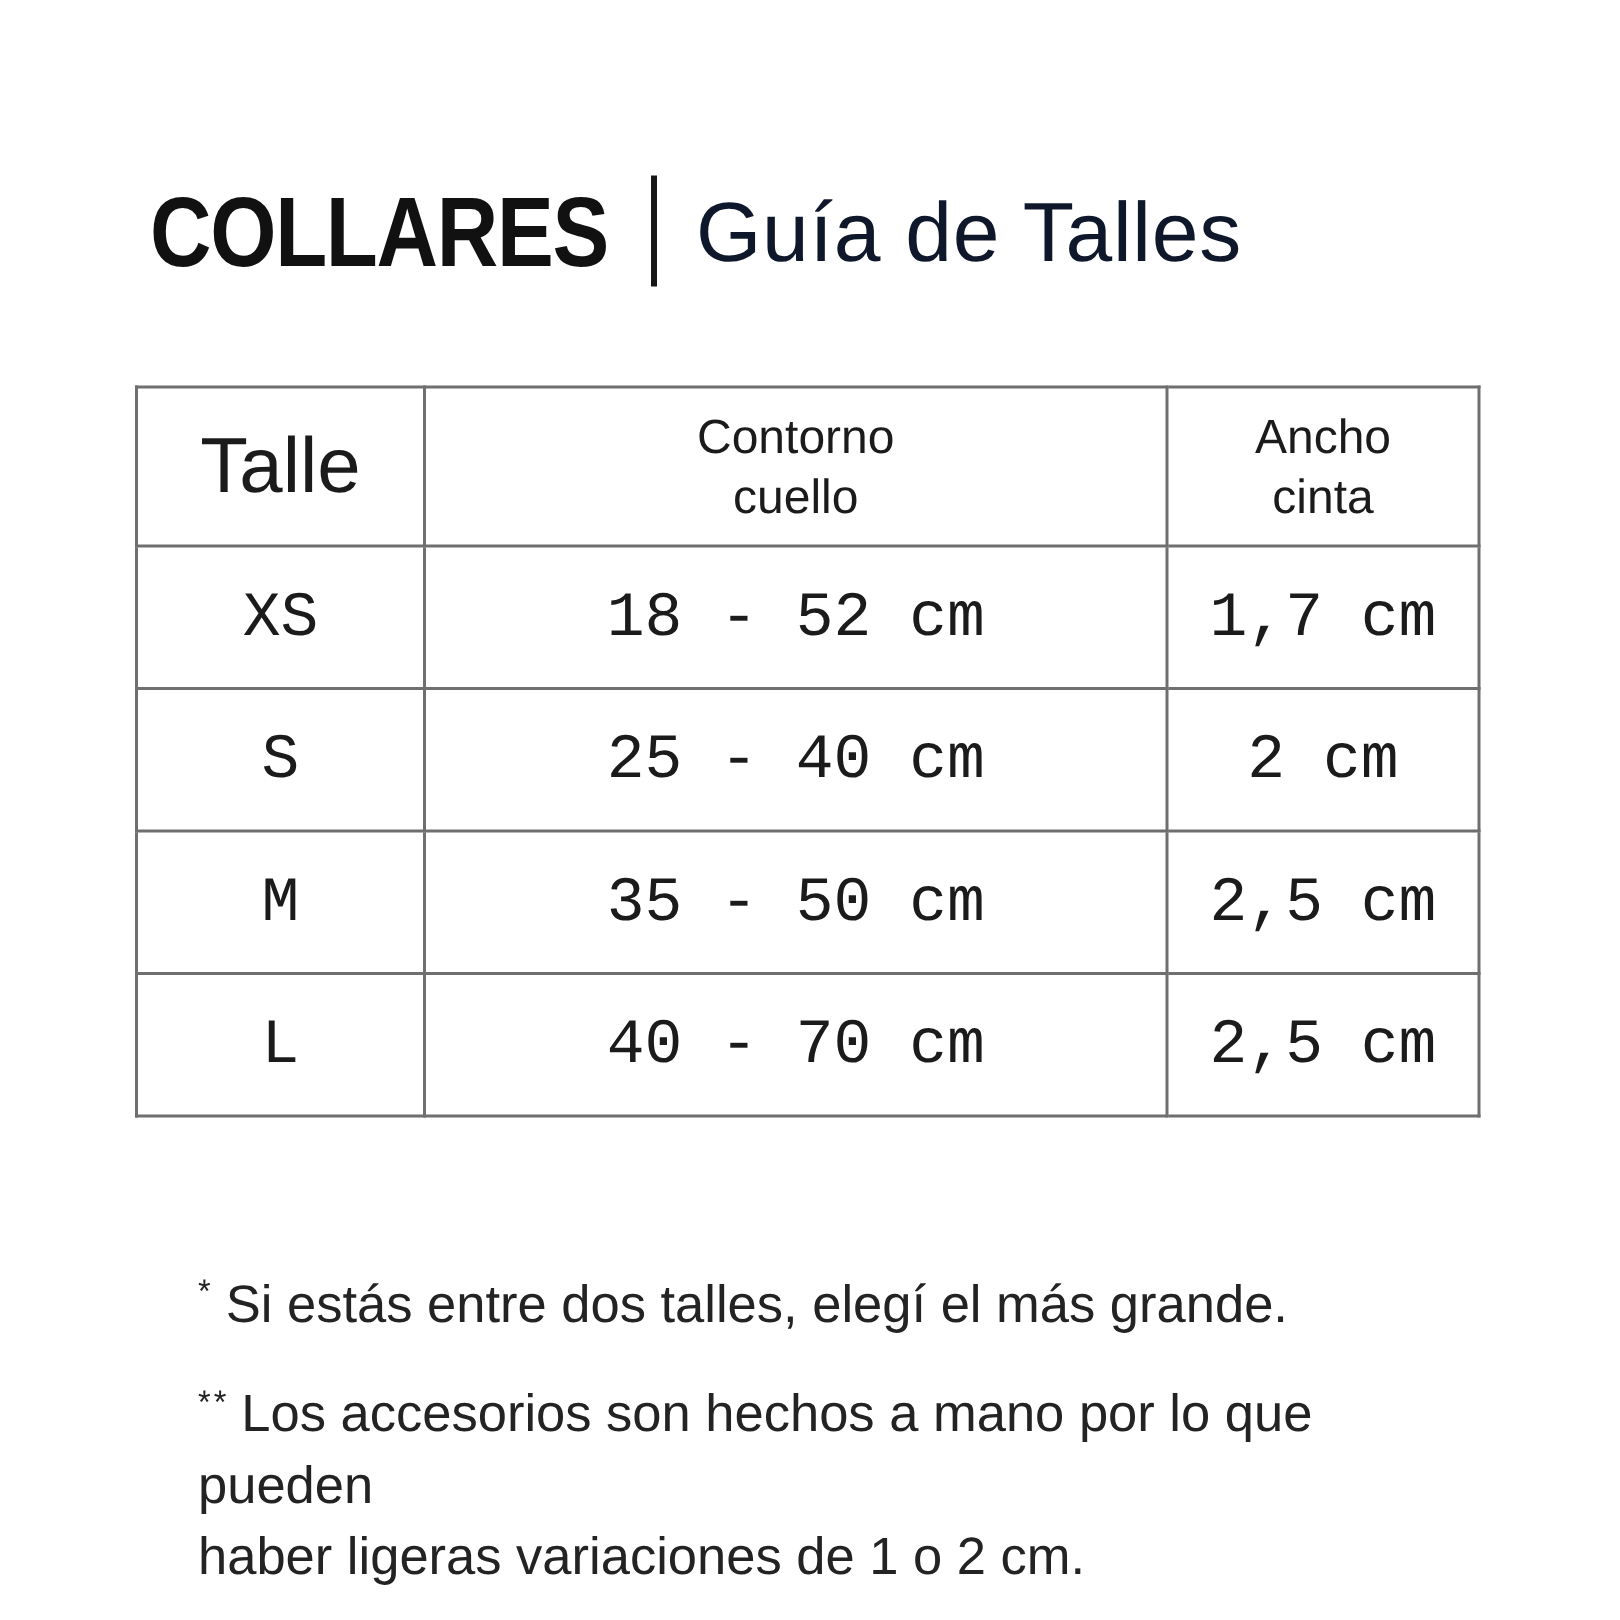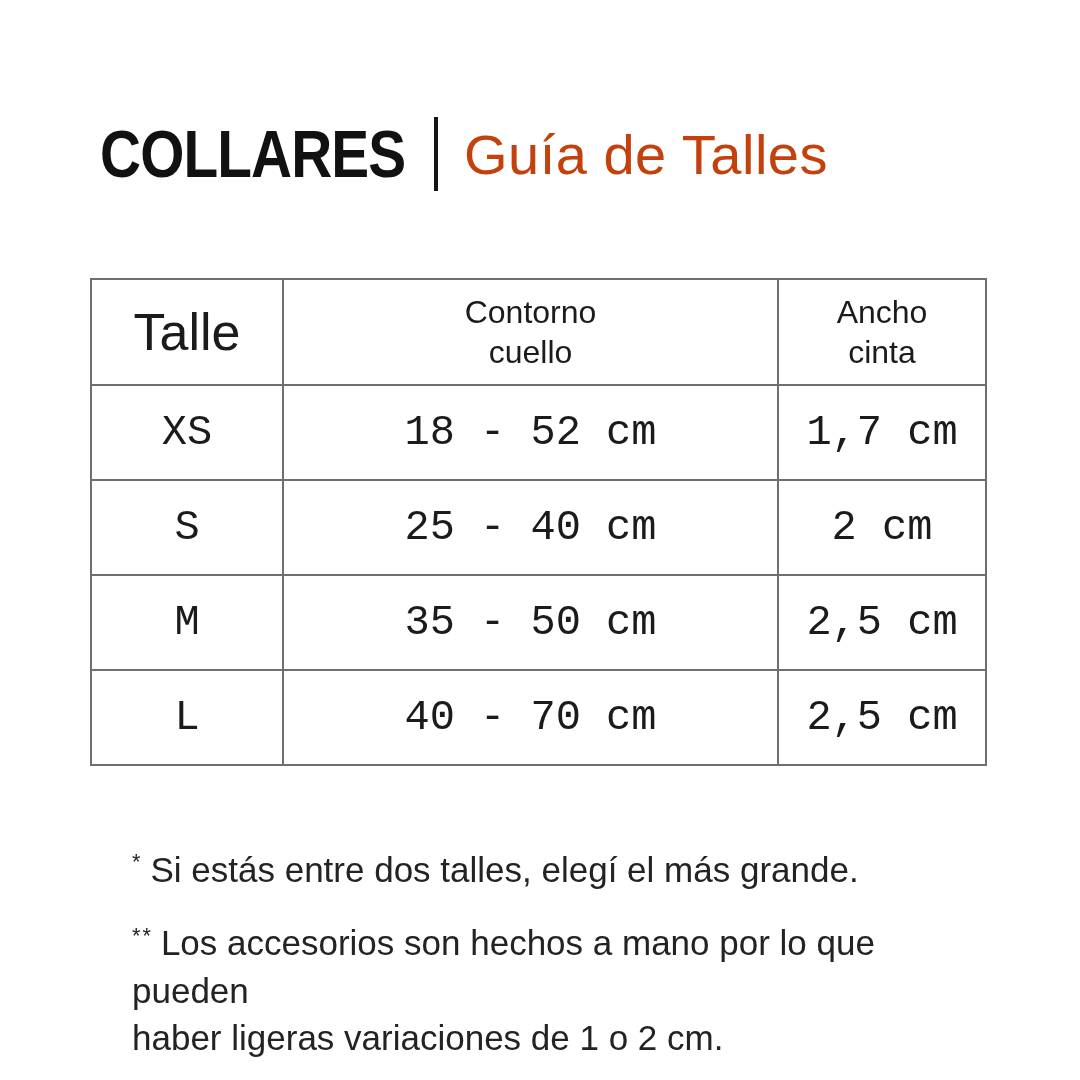--- a/index.html
+++ b/index.html
@@ -39,28 +39,28 @@
     height: 74px;
     background: #161616;
     margin: 0 26px 0 22px;
     flex: 0 0 auto;
   }
   .subtitle {
     font-size: 56px;
     font-weight: 400;
     letter-spacing: 0.5px;
     white-space: nowrap;
-    color: #c2410c;
+    color: #0f172a;
   }
 
   
   table.size-table {
     position: absolute;
     left: 90px;
-    top: 262px;
+    top: 241px;
     width: 895px;
     border-collapse: collapse;
     table-layout: fixed;
   }
   .size-table th, .size-table td {
     border: 2px solid #6f6f6f;
     text-align: center;
     vertical-align: middle;
     font-weight: 400;
     padding: 0;

